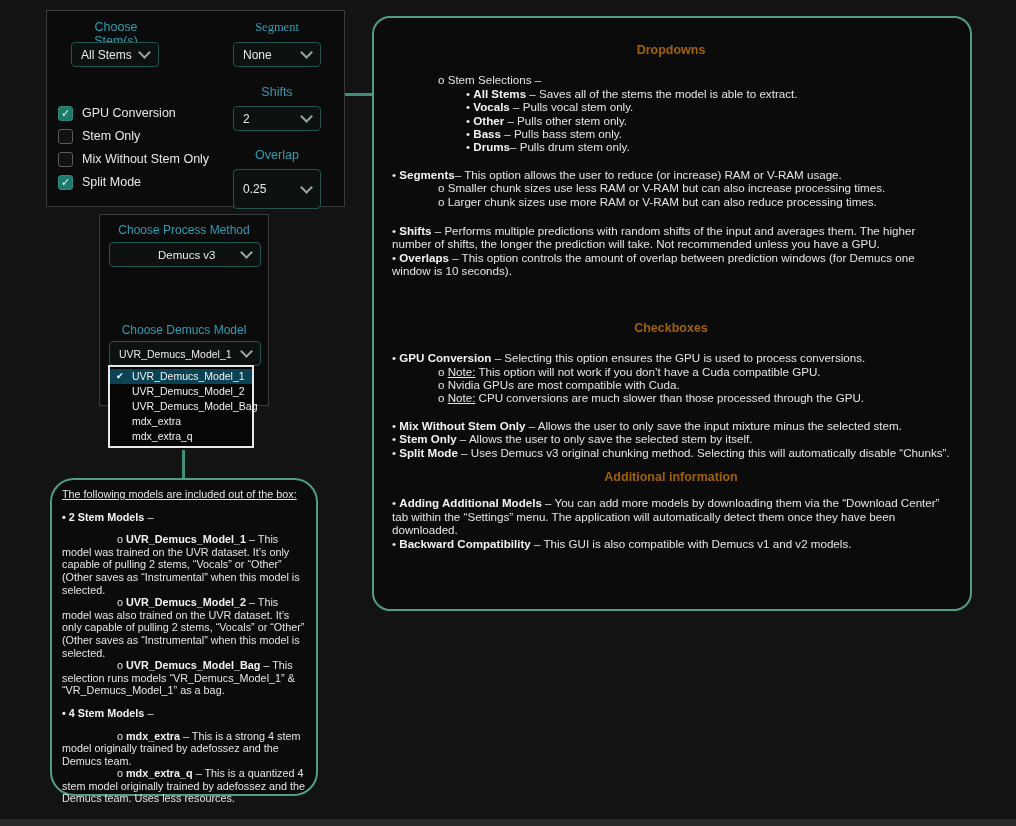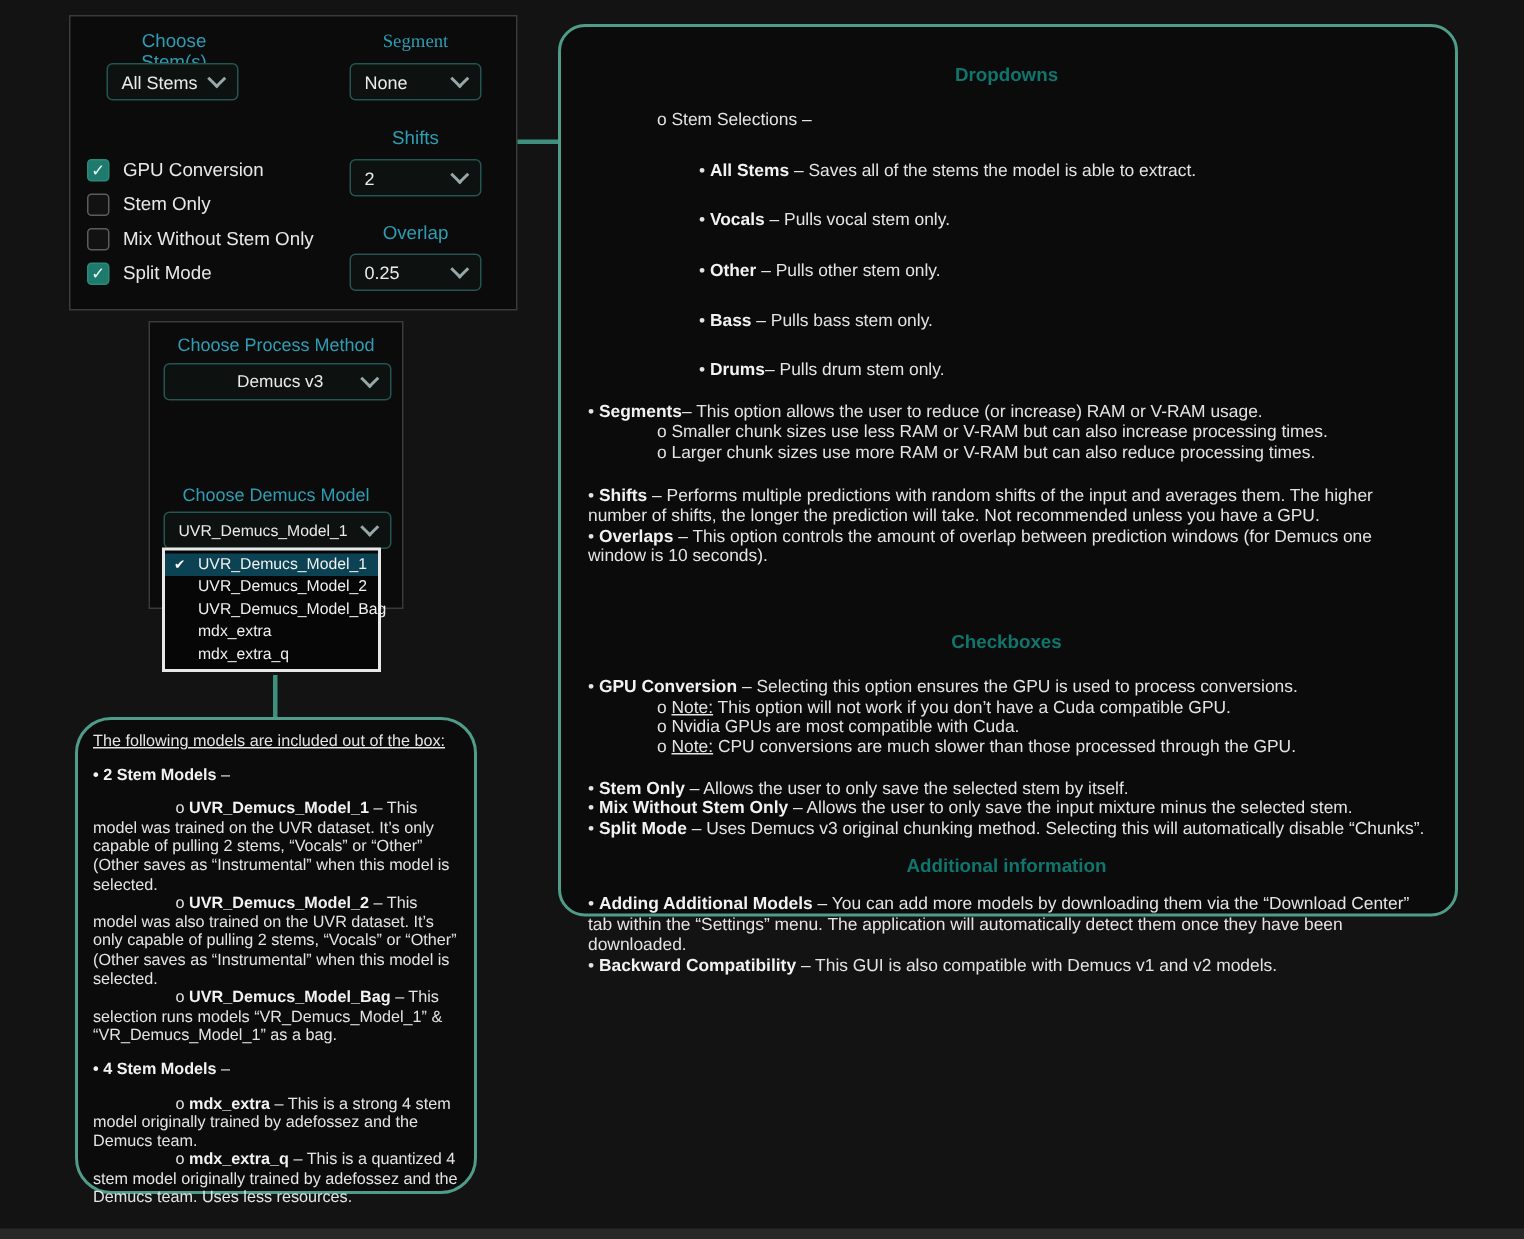--- a/index.html
+++ b/index.html
@@ -38,24 +38,24 @@
 
   
   .conn{position:absolute;background:#3f8f7d;}
 
   
   .info-panel{left:50px;top:478px;width:268px;height:318px;padding:8px 10px;
               border-radius:24px;font-size:10.8px;line-height:12.6px;color:#e4e4e4;}
   .help-panel{left:372px;top:16px;width:600px;height:595px;padding:26px 14px 0 12px;
               border-radius:18px;font-size:11.6px;line-height:13.4px;color:#e4e4e4;}
   .line{margin:0;}
-  .line.heading{font-weight:bold;text-align:center;font-size:12.5px;color:#0f766e;}
+  .line.heading{font-weight:bold;text-align:center;font-size:12.5px;color:#a16207;}
   .lvl0{padding-left:6px;}
   .lvl1{padding-left:52px;}
-  .lvl2{padding-left:80px;margin-top:20px;}
+  .lvl2{padding-left:80px;}
   .hang{text-indent:55px;}
   .line b{color:#f2f2f2;}
   .spacer{width:1px;}
 
   .bottom-strip{position:absolute;left:0;bottom:0;width:1016px;height:7px;background:#282828;}
 </style>
 </head>
 <body>
 
 <div class="canvas">
@@ -73,21 +73,21 @@
       <span class="chev"></span>
     </div>
 
     <div class="lbl" style="left:186px;top:74px;width:88px;">Shifts</div>
     <div class="dropdown" style="left:186px;top:95px;width:88px;height:25px;">
       <span>2</span>
       <span class="chev"></span>
     </div>
 
     <div class="lbl" style="left:186px;top:137px;width:88px;">Overlap</div>
-    <div class="dropdown" style="left:186px;top:158px;width:88px;height:25px;">
+    <div class="dropdown" style="left:186px;top:158px;width:88px;height:40px;">
       <span>0.25</span>
       <span class="chev"></span>
     </div>
 
     <div class="checks">
         <div class="cbrow">
           <span class="cb on">✓</span>
           <span class="cbl">GPU Conversion</span>
         </div>
         <div class="cbrow">
@@ -166,22 +166,22 @@
         <p class="line lvl0"><span>• </span><b>Shifts</b><span> – Performs multiple predictions with random shifts of the input and averages them. The higher number of shifts, the longer the prediction will take. Not recommended unless you have a GPU.</span></p>
         <p class="line lvl0"><span>• </span><b>Overlaps</b><span> – This option controls the amount of overlap between prediction windows (for Demucs one window is 10 seconds).</span></p>
         <div class="spacer" style="height: 44px;"></div>
         <p class="line heading">Checkboxes</p>
         <div class="spacer" style="height: 16px;"></div>
         <p class="line lvl0"><span>• </span><b>GPU Conversion</b><span> – Selecting this option ensures the GPU is used to process conversions.</span></p>
         <p class="line lvl1"><span>o </span><u>Note:</u><span> This option will not work if you don’t have a Cuda compatible GPU.</span></p>
         <p class="line lvl1"><span>o Nvidia GPUs are most compatible with Cuda.</span></p>
         <p class="line lvl1"><span>o </span><u>Note:</u><span> CPU conversions are much slower than those processed through the GPU.</span></p>
         <div class="spacer" style="height: 14px;"></div>
+        <p class="line lvl0"><span>• </span><b>Mix Without Stem Only</b><span> – Allows the user to only save the input mixture minus the selected stem.</span></p>
         <p class="line lvl0"><span>• </span><b>Stem Only</b><span> – Allows the user to only save the selected stem by itself.</span></p>
-        <p class="line lvl0"><span>• </span><b>Mix Without Stem Only</b><span> – Allows the user to only save the input mixture minus the selected stem.</span></p>
         <p class="line lvl0"><span>• </span><b>Split Mode</b><span> – Uses Demucs v3 original chunking method. Selecting this will automatically disable “Chunks”.</span></p>
         <div class="spacer" style="height: 12px;"></div>
         <p class="line heading">Additional information</p>
         <div class="spacer" style="height: 12px;"></div>
         <p class="line lvl0"><span>• </span><b>Adding Additional Models</b><span> – You can add more models by downloading them via the “Download Center” tab within the “Settings” menu. The application will automatically detect them once they have been downloaded.</span></p>
         <p class="line lvl0"><span>• </span><b>Backward Compatibility</b><span> – This GUI is also compatible with Demucs v1 and v2 models.</span></p>
       </div>
   </div>
 
   <div class="bottom-strip"></div>

